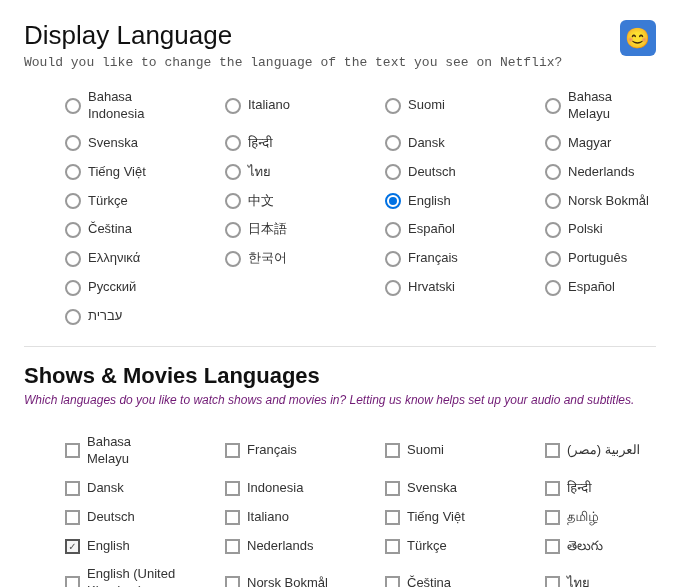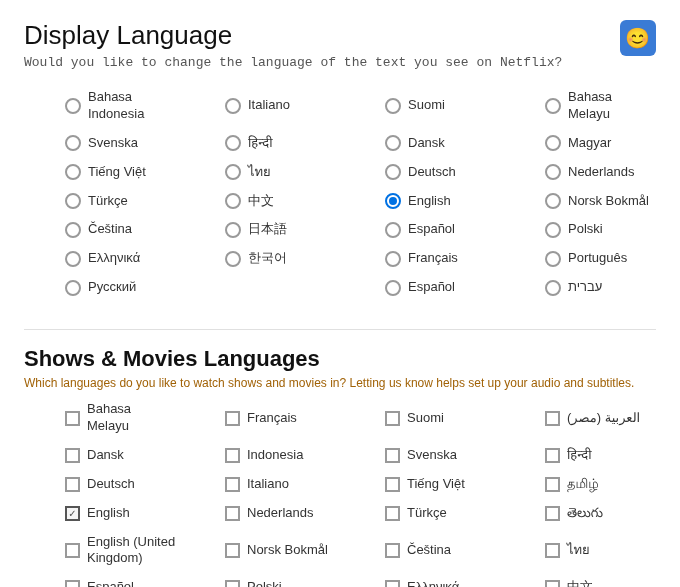--- a/index.html
+++ b/index.html
@@ -106,22 +106,23 @@
       margin: 18px 0 16px 0;
     }
     .section-title {
       font-size: 22px;
       font-weight: 700;
       color: #111;
       margin-bottom: 4px;
     }
     .section-subtitle {
       font-size: 12px;
-      color: #a16207;
-      margin-bottom: 8px;
+      color: #701a75;
+      margin-bottom: 24px;
+      font-style: italic;
     }
   </style>
 </head>
 <body>
 
 <div class="page-header">
   <div class="title-block">
     <h1>Display Language</h1>
     <p>Would you like to change the language of the text you see on Netflix?</p>
   </div>
@@ -229,20 +230,24 @@
       <div class="radio-outer"></div>
       <span class="lang-label">Português</span>
     </div>
     <div class="lang-item">
       <div class="radio-outer"></div>
       <span class="lang-label">Русский</span>
     </div>
     <div class="lang-item"></div>
     <div class="lang-item">
       <div class="radio-outer"></div>
+      <span class="lang-label">Hrvatski</span>
+    </div>
+    <div class="lang-item">
+      <div class="radio-outer"></div>
       <span class="lang-label">Español</span>
     </div>
     <div class="lang-item">
       <div class="radio-outer"></div>
       <span class="lang-label">עברית</span>
     </div>
     <div class="lang-item"></div>
   </div>
 
 <hr class="section-divider">

